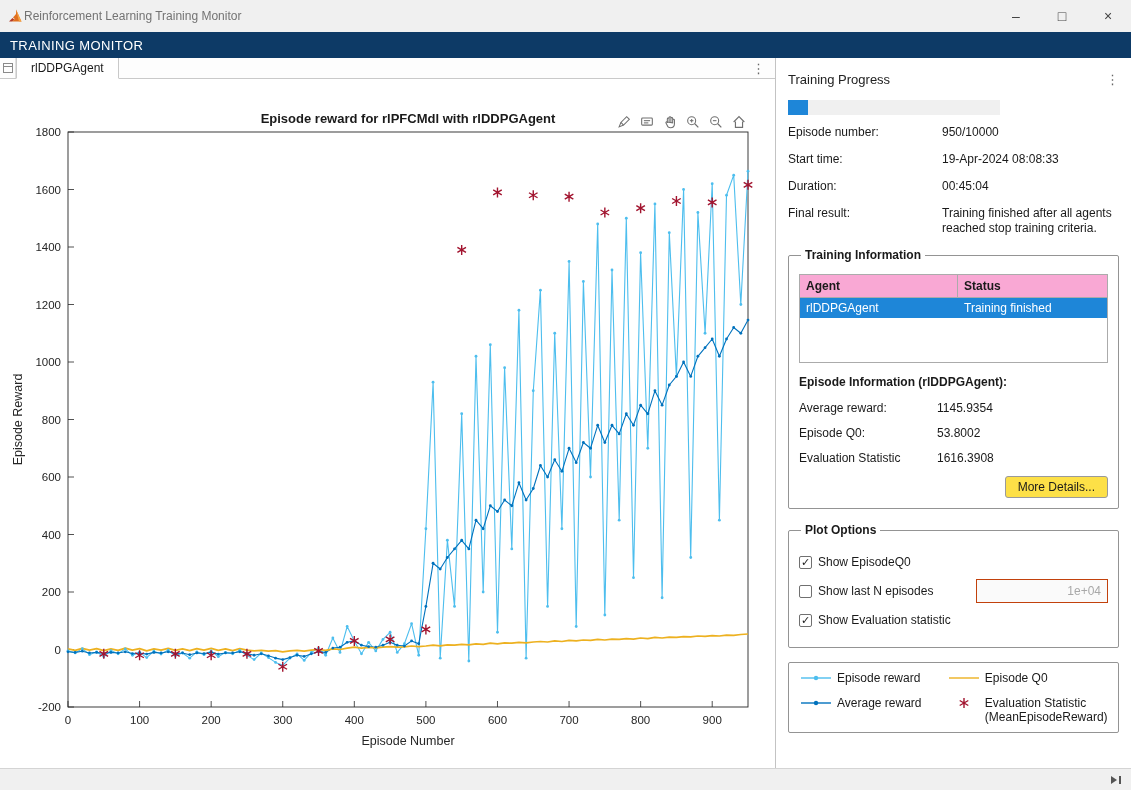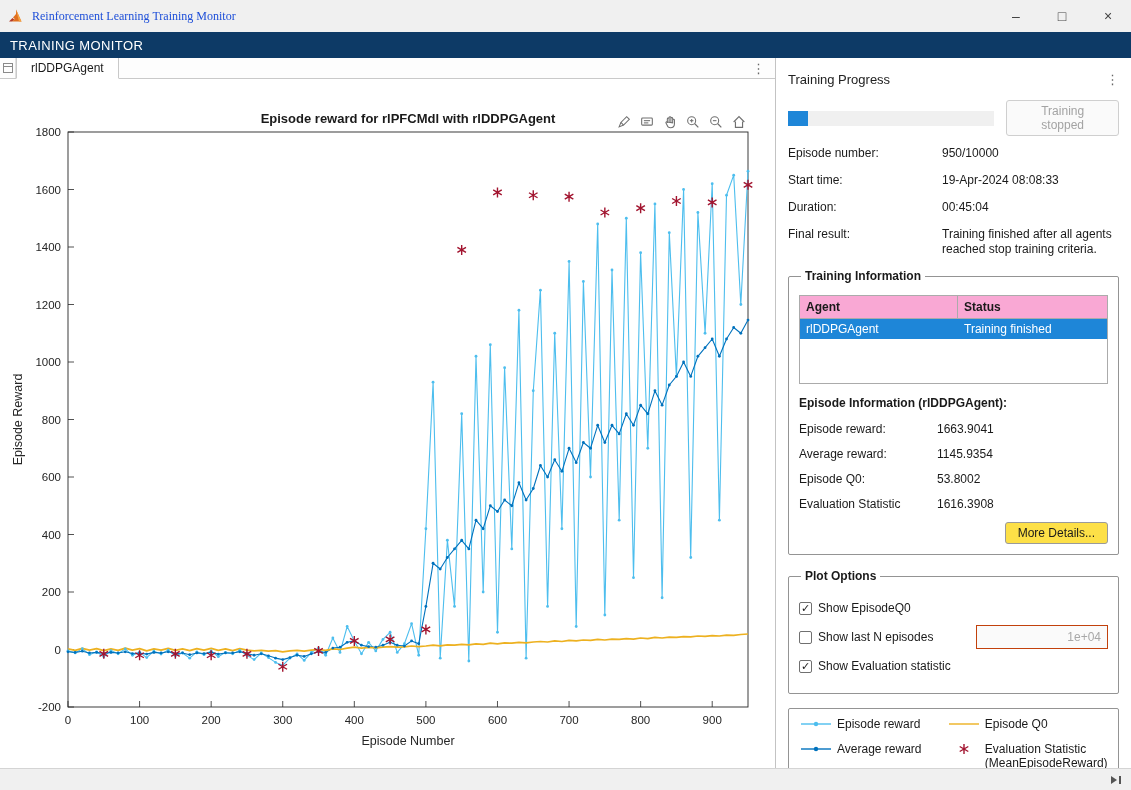--- a/index.html
+++ b/index.html
@@ -2,21 +2,21 @@
 <html style="--ribbon: #0d3a66; --accent: #1e86d8; --selection: #1e86d8;"><head>
 <meta charset="utf-8">
 <style>
   * { box-sizing: border-box; }
   html,body { margin:0; padding:0; background:#d9d9d9; }
   body { font-family:"Liberation Sans", sans-serif; font-size:12px; color:#1a1a1a; }
   .window { width:1131px; height:790px; background:#fff; position:relative; outline:1px solid #8a8a8a; overflow:hidden; display:flex; flex-direction:column; }
 
   
   .titlebar { height:32px; background:#f0f0f0; display:flex; align-items:center; padding-left:8px; flex:0 0 auto; }
-  .titlebar .app-title { color:#1d4ed8; margin-left:8px; font-size:12px;font-family:Liberation Serif, serif; }
+  .titlebar .app-title { color:#737373; font-size:12px; }
   .win-controls { margin-left:auto; display:flex; height:100%; }
   .win-btn { width:46px; height:100%; display:flex; align-items:center; justify-content:center; color:#444; font-size:14px; cursor:default; }
 
   
   .ribbon { height:26px; background:var(--ribbon,#0d3a66); color:#fff; display:flex; align-items:center; padding-left:10px; flex:0 0 auto; }
   .ribbon span { font-size:13px; font-weight:normal; letter-spacing:.4px; }
 
   
   .content { flex:1 1 auto; display:flex; min-height:0; }
   .left-area { width:776px; border-right:1px solid #c3c3c3; display:flex; flex-direction:column; background:#fff; }
@@ -432,21 +432,20 @@
     <div class="right-panel">
       <div class="panel-header">
         <span class="panel-title">Training Progress</span>
         <span class="kebab">⋮</span>
       </div>
 
       <div class="progress-row">
         <div class="progress-track">
           <div class="progress-fill" id="progress-fill" style="width: 9.5%;"></div>
         </div>
-        <button class="btn disabled" disabled="">Training stopped</button>
       </div>
 
       <div class="field-row">
           <span class="f-label">Episode number:</span>
           <span class="f-value">950/10000</span>
         </div>
       <div class="field-row">
           <span class="f-label">Start time:</span>
           <span class="f-value">19-Apr-2024 08:08:33</span>
         </div>
@@ -466,24 +465,20 @@
             <span>Agent</span>
             <span>Status</span>
           </div>
           <div class="ti-row selected" id="agent-row">
             <span>rlDDPGAgent</span>
             <span>Training finished</span>
           </div>
           <div class="ti-empty"></div>
         </div>
         <div class="ep-title">Episode Information (rlDDPGAgent):</div>
-        <div class="ep-row">
-            <span class="f-label">Episode reward:</span>
-            <span>1663.9041</span>
-          </div>
         <div class="ep-row">
             <span class="f-label">Average reward:</span>
             <span>1145.9354</span>
           </div>
         <div class="ep-row">
             <span class="f-label">Episode Q0:</span>
             <span>53.8002</span>
           </div>
         <div class="ep-row">
             <span class="f-label">Evaluation Statistic</span>

